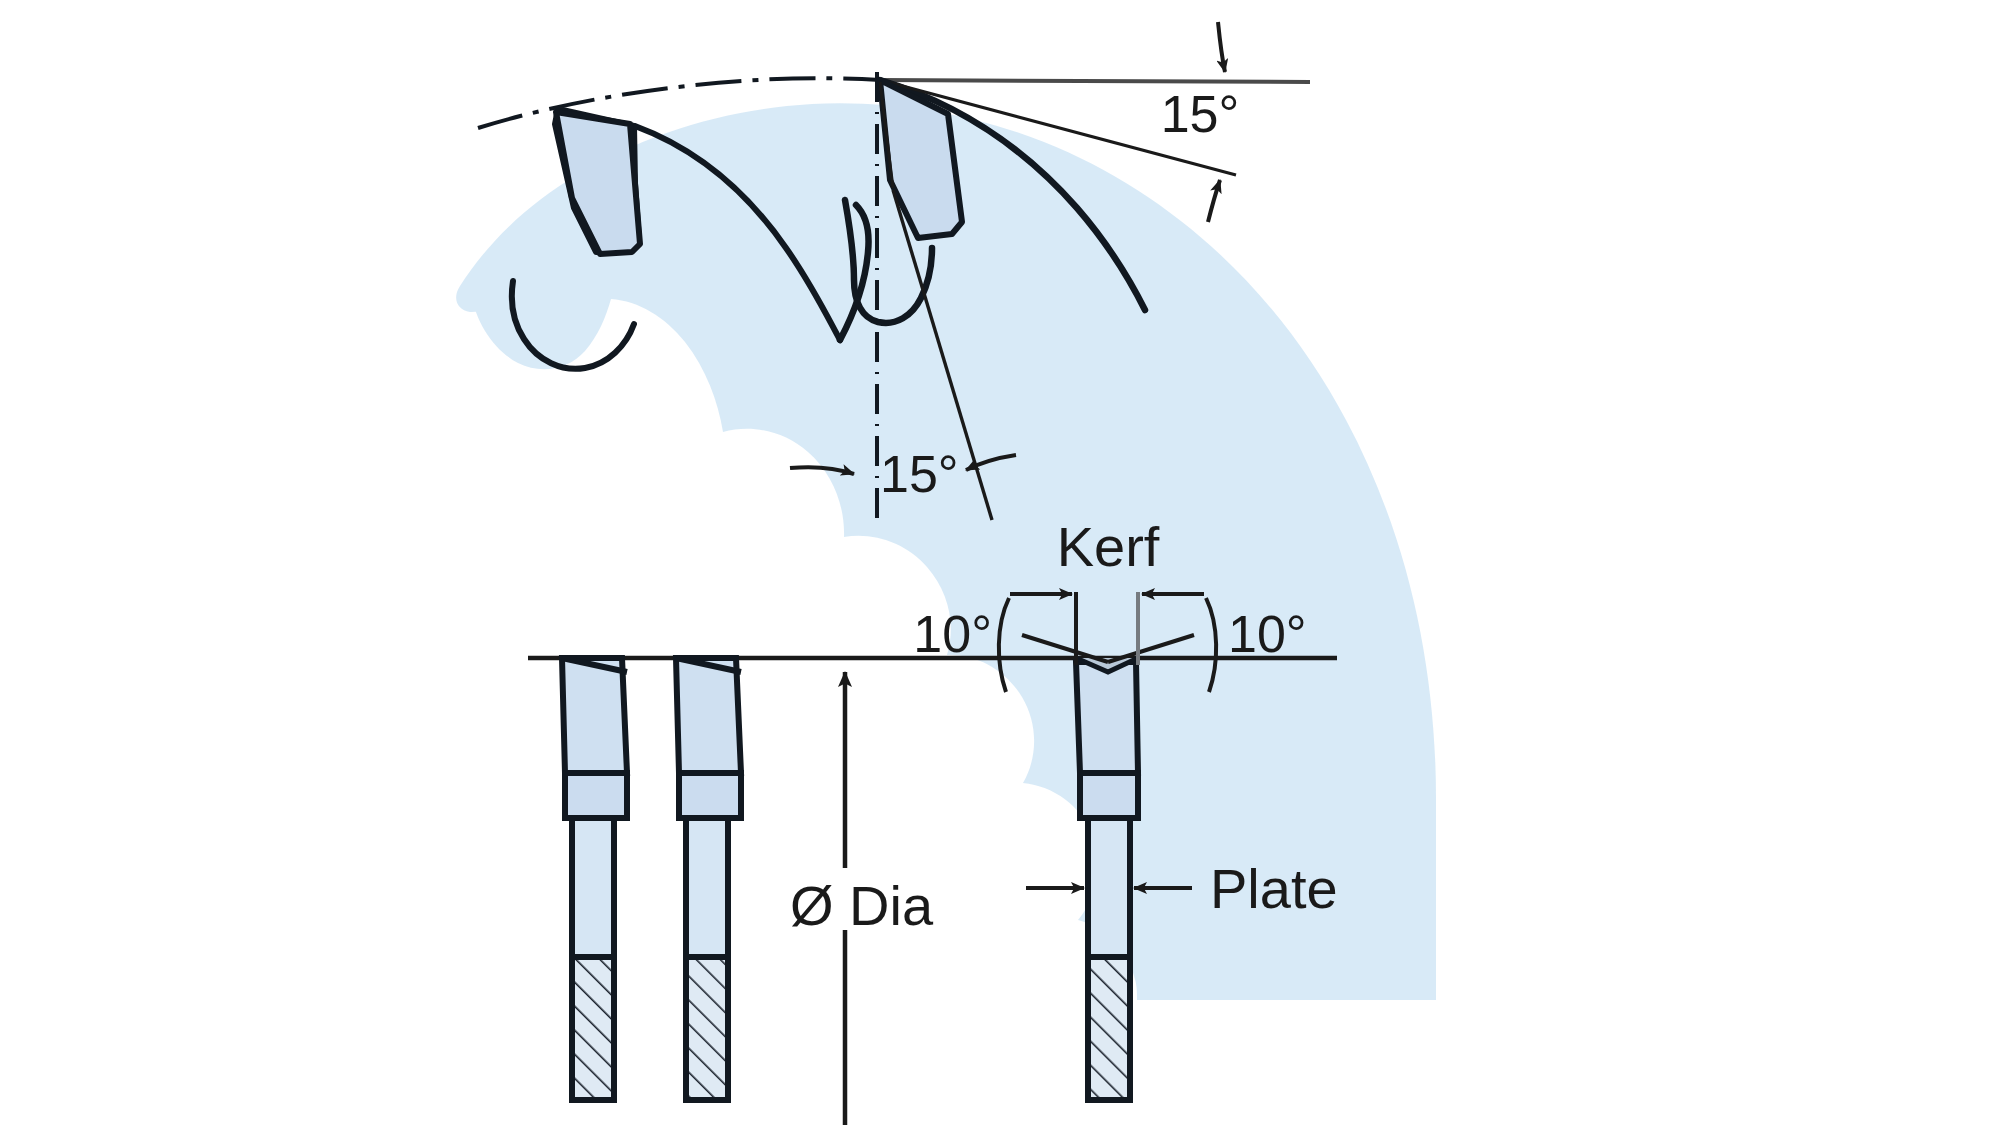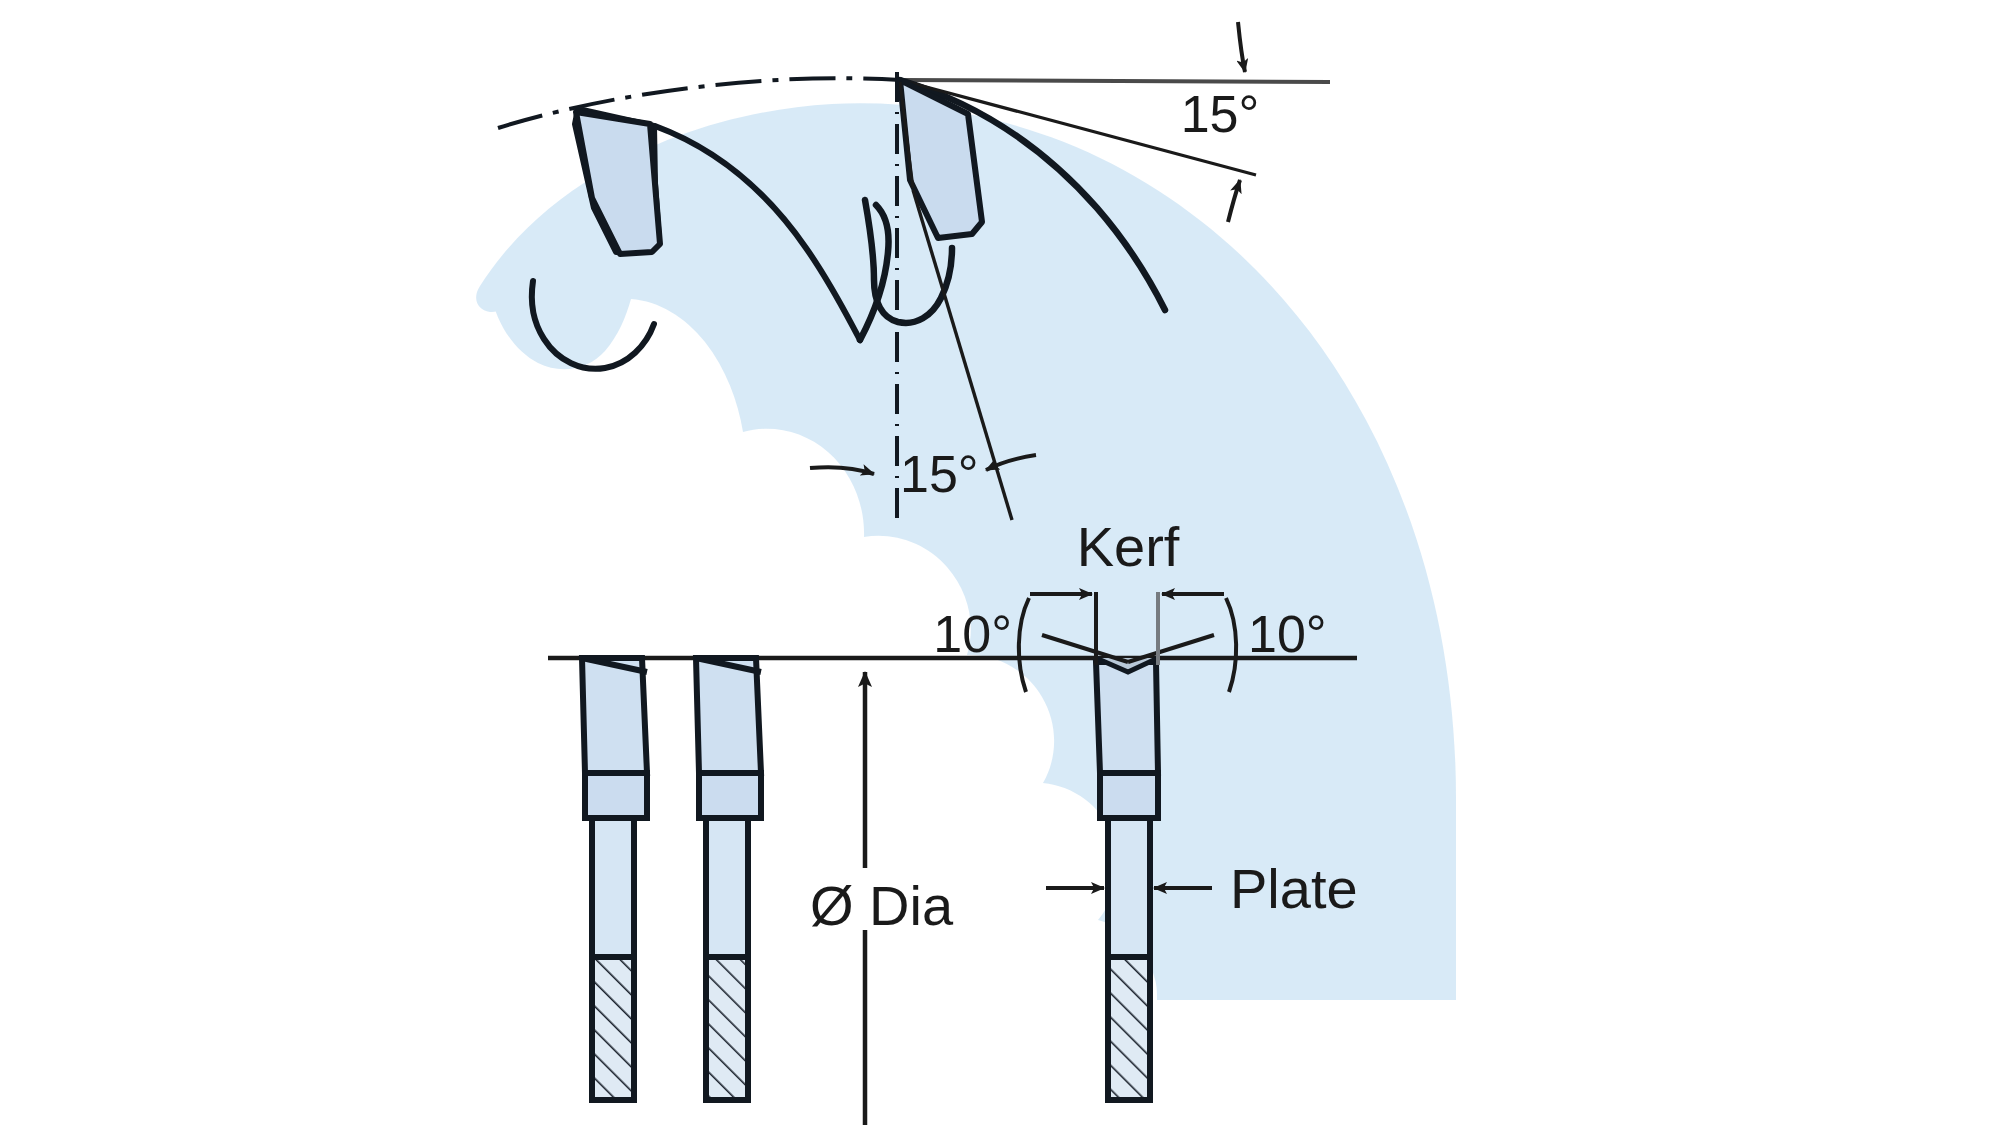--- a/index.html
+++ b/index.html
@@ -11,21 +11,20 @@
     width: 2000px;
     height: 1125px;
     overflow: hidden;
     font-family: "Liberation Sans", sans-serif;
   }
   #stage {
     position: relative;
     width: 1680px;
     height: 1125px;
     background: #ffffff;
-    margin-left: 20px;
   }
   svg#diagram {
     display: block;
     width: 2000px;
     height: 1125px;
   }
   .lbl {
     font-family: "Liberation Sans", sans-serif;
     font-weight: 400;
     fill: #1a1a1a;

